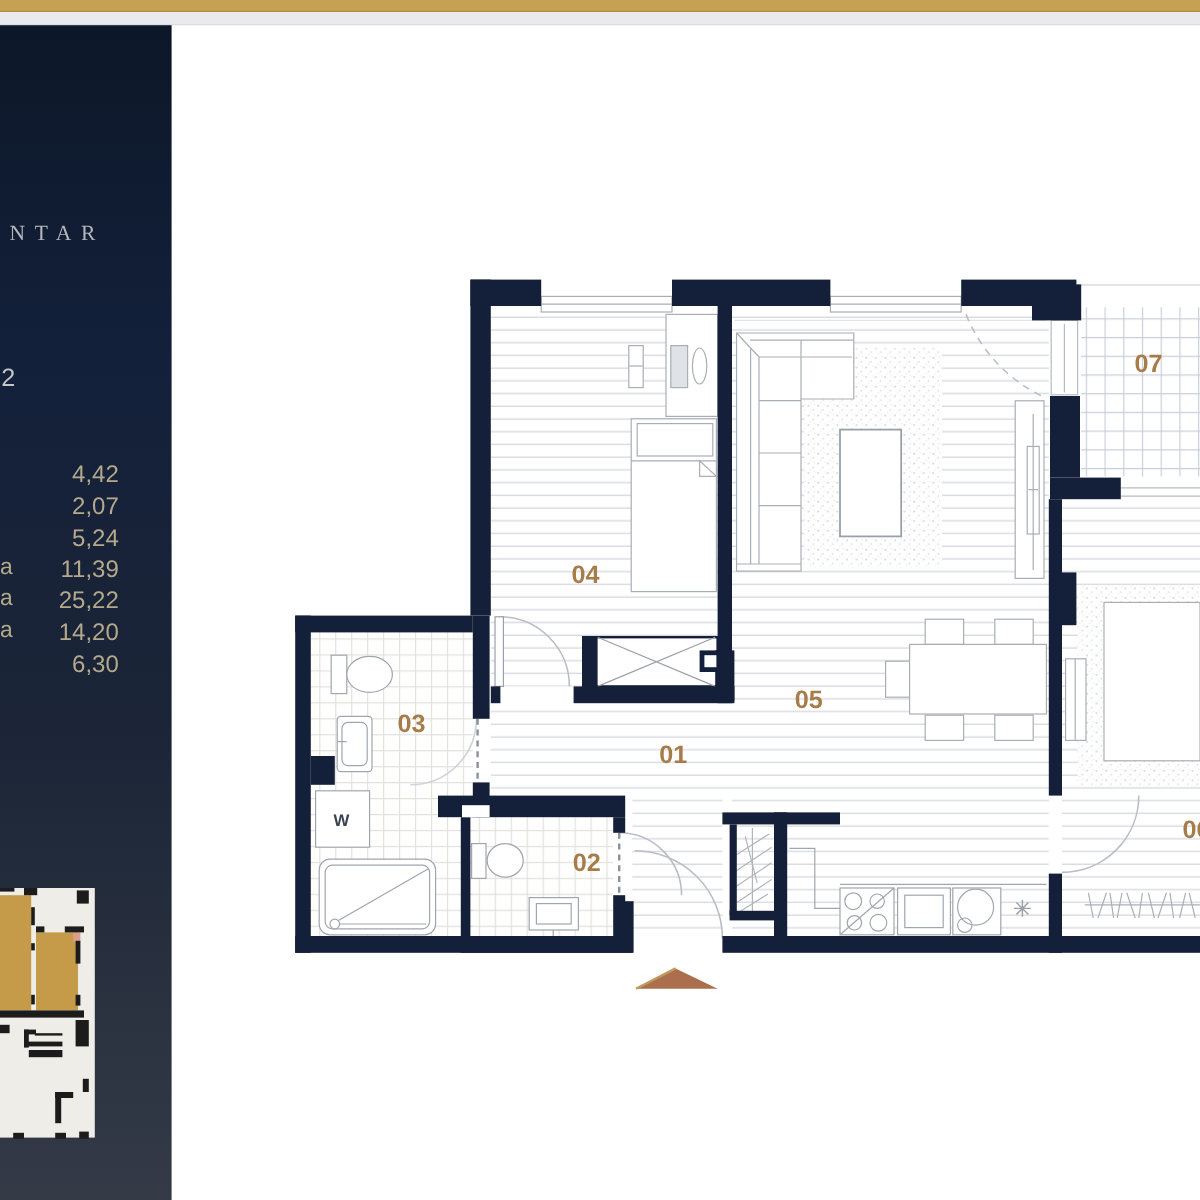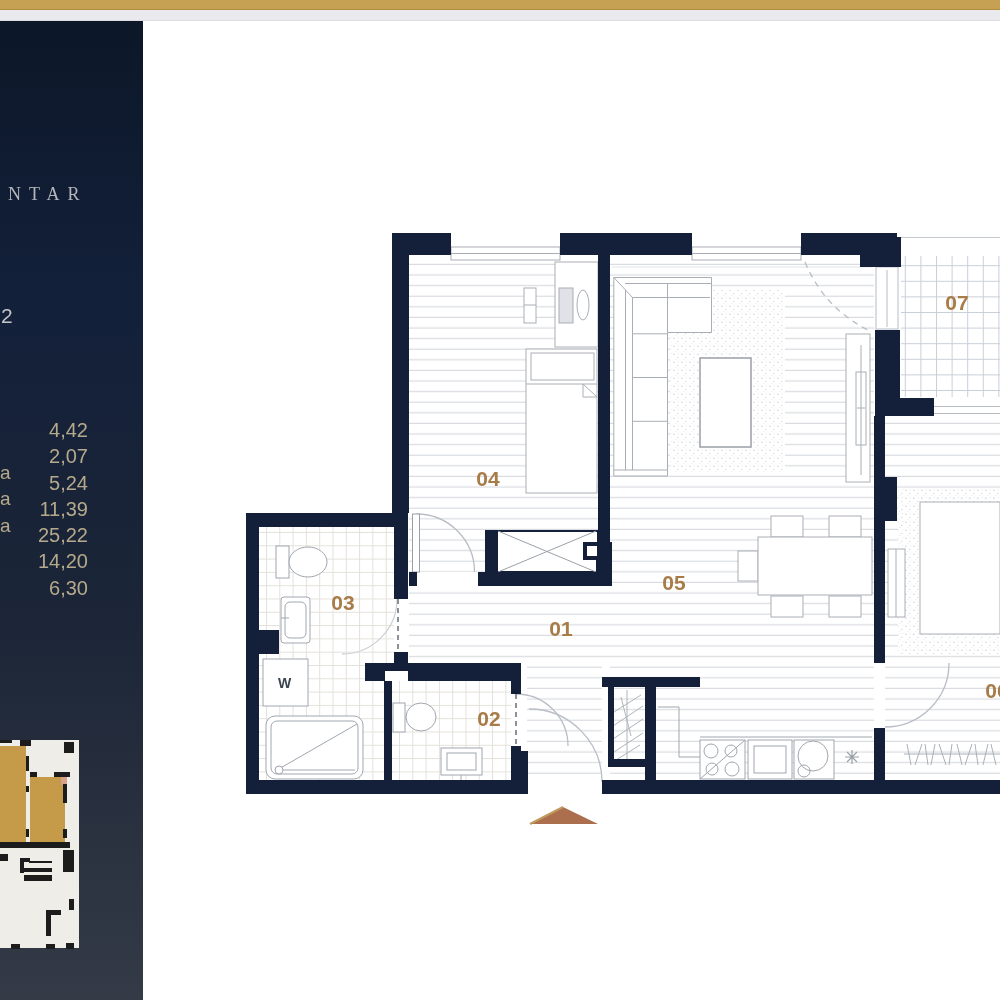--- a/index.html
+++ b/index.html
@@ -4,21 +4,21 @@
 <style>
   html,body{margin:0;padding:0;width:1000px;height:1000px;background:#ffffff;overflow:hidden;}
   body{font-family:"Liberation Sans", sans-serif;position:relative;}
   #goldbar{position:absolute;left:0;top:0;width:1000px;height:9px;background:#c6a053;border-bottom:1px solid #b08c3e;}
   #strip{position:absolute;left:0;top:10px;width:1000px;height:10px;background:#e9e9ee;border-bottom:1px solid #dcdce3;}
   #sidebar{position:absolute;left:0;top:21px;width:143px;height:979px;
     background:linear-gradient(180deg,#0c1728 0%,#13203a 28%,#1b2537 60%,#2b3240 85%,#343b47 100%);}
   #ntar{position:absolute;left:-11px;top:163px;color:#b4b6bc;font-family:"Liberation Serif",serif;
     font-size:18px;letter-spacing:8px;white-space:nowrap;}
   #two{position:absolute;left:1px;top:283px;color:#c3c5c9;font-size:21px;}
-  #nums{position:absolute;left:0;top:362px;width:88px;text-align:right;color:#b5a98b;font-size:20px;line-height:26.3px;margin-top:34px;}
+  #nums{position:absolute;left:11px;top:362px;width:88px;text-align:right;color:#b5a98b;font-size:20px;line-height:26.3px;}
   .lbl{position:absolute;color:#b5a98b;font-size:19px;}
 </style>
 </head>
 <body>
 <div id="goldbar"></div>
 <div id="strip"></div>
 <div id="sidebar">
   <div id="ntar">ENTAR</div>
   <div id="two">2</div>
   <div id="nums">4,42<br>2,07<br>5,24<br>11,39<br>25,22<br>14,20<br>6,30</div>

